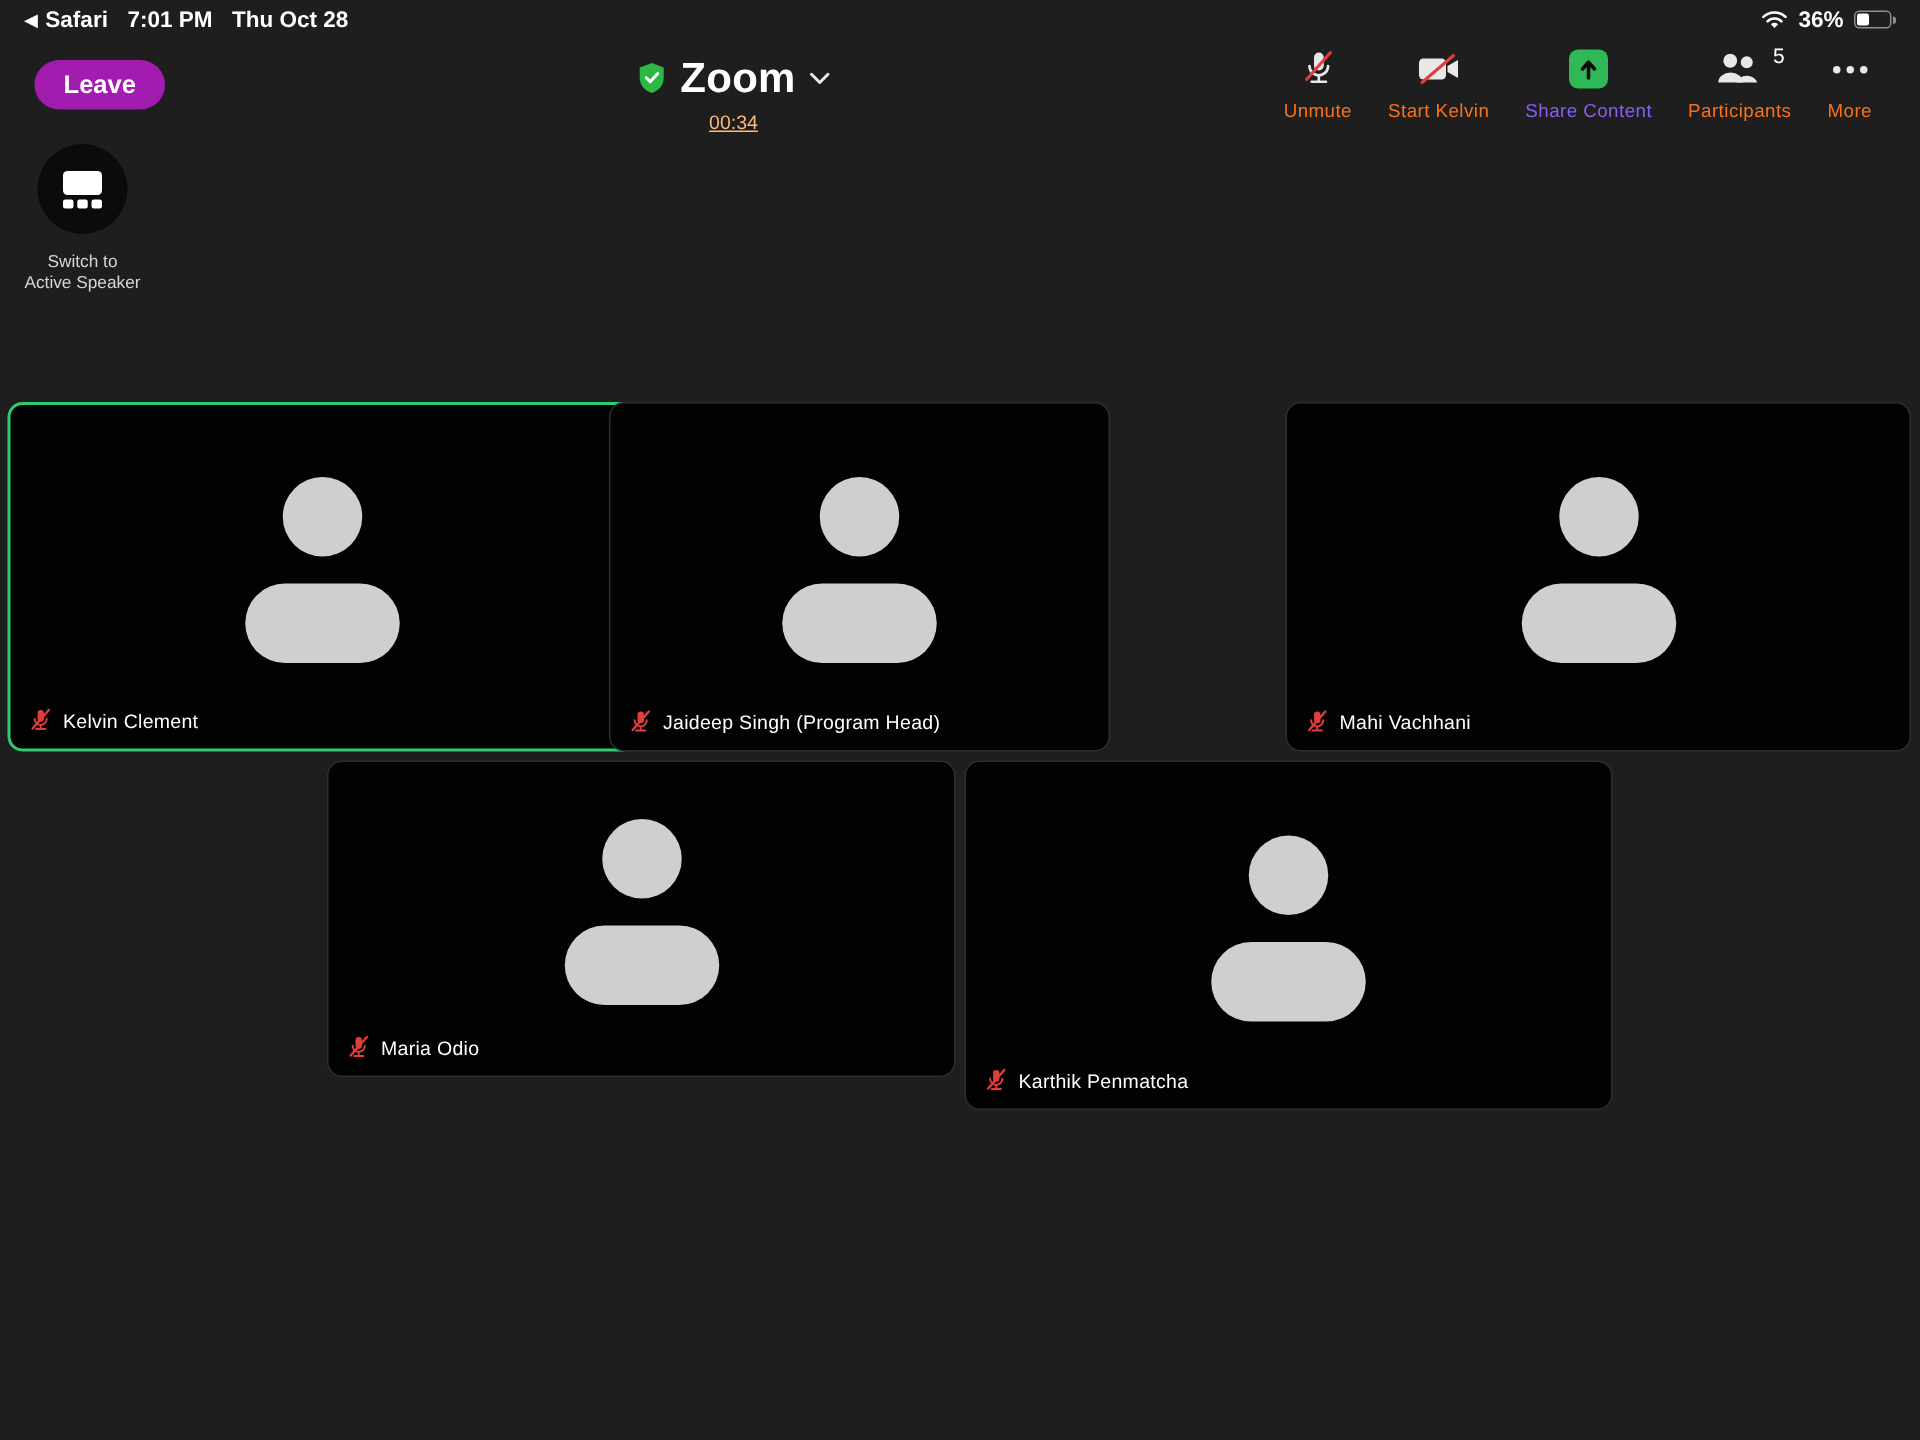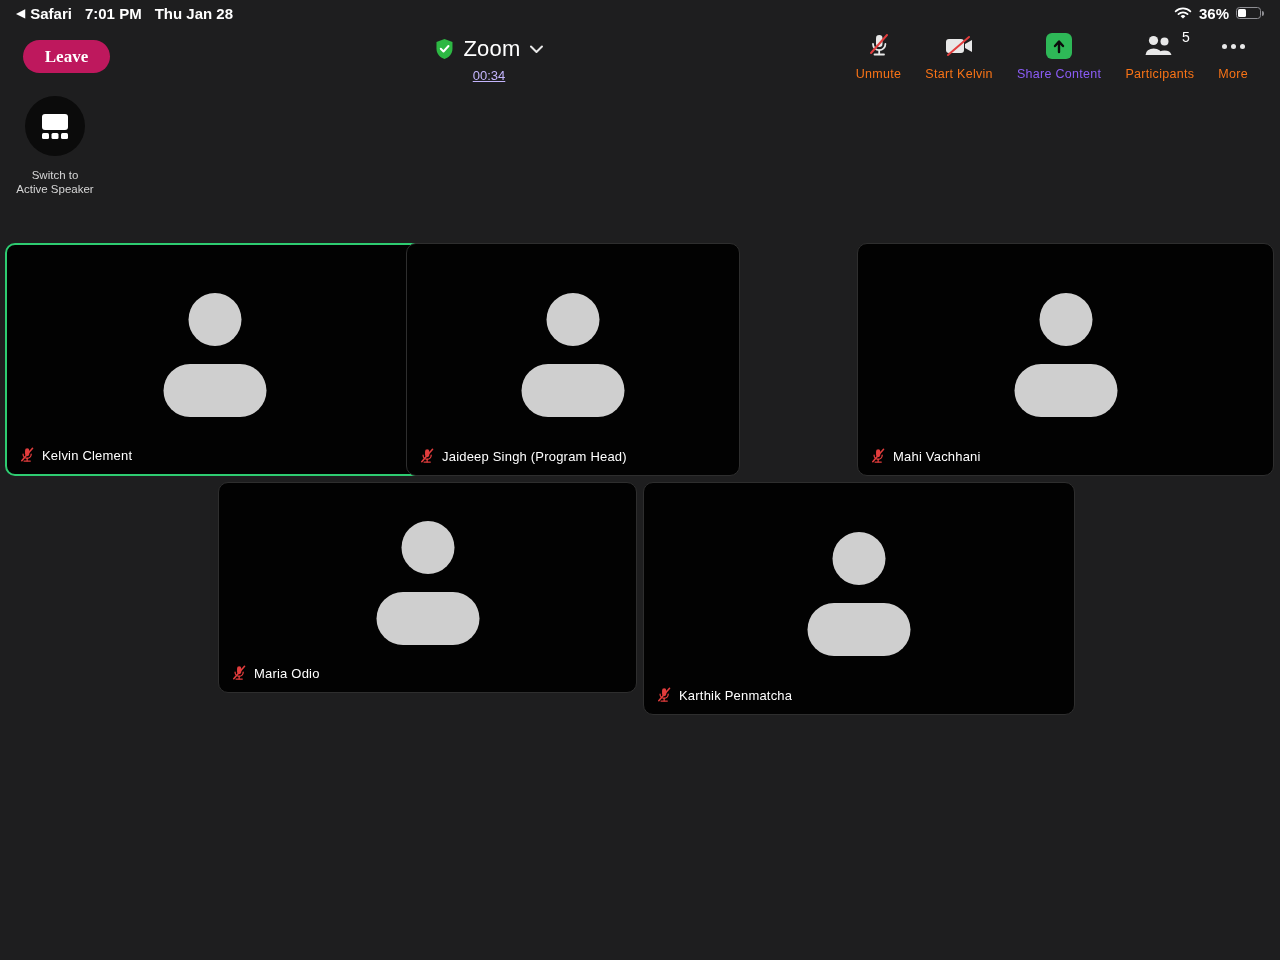--- a/index.html
+++ b/index.html
@@ -25,27 +25,27 @@
     position:relative; width:25px; height:12px;
     border:1px solid #8e8e93; border-radius:3.5px; display:flex; align-items:center; padding:1px;
   }
   .battery-fill { width:36%; height:100%; background:#fff; border-radius:1.5px; }
   .battery-nub { width:2px; height:5px; background:#8e8e93; border-radius:0 2px 2px 0; margin-left:1px; }
 
   
   .toolbar { position:absolute; top:26px; left:0; right:0; height:66px; }
   .leave-btn {
     position:absolute; left:23px; top:14px; width:87px; height:33px;
-    background:#be185d; border:none; border-radius:17px;
-    color:#fff; font-size:17px; font-weight:700; font-family:Liberation Serif, serif; cursor:pointer;
+    background:#a21caf; border:none; border-radius:17px;
+    color:#fff; font-size:17px; font-weight:700; font-family:Liberation Sans, sans-serif; cursor:pointer;
   }
   .title-wrap { position:absolute; left:489px; top:10px; transform:translateX(-50%); text-align:center; }
   .title-row { display:flex; align-items:center; gap:9px; justify-content:center; }
-  .meeting-title { font-size:22px; font-weight:400; letter-spacing:.2px; }
-  .timer { margin-top:6px; font-size:13px; color:#c4b5fd;text-decoration:underline; }
+  .meeting-title { font-size:28px; font-weight:700; letter-spacing:.2px; }
+  .timer { margin-top:6px; font-size:13px; color:#fdba74;text-decoration:underline; }
 
   .actions {
     position:absolute; right:32px; top:6px;
     display:flex; align-items:flex-end; gap:24px;
   }
   .action {
     display:flex; flex-direction:column; align-items:center; gap:7px; cursor:pointer;
   }
   .action-icon { height:28px; display:flex; align-items:center; justify-content:center; position:relative; }
   .action-label { font-size:12.5px; color:#f97316; white-space:nowrap; letter-spacing:.3px; }
@@ -67,20 +67,21 @@
   .switch-circle {
     width:60px; height:60px; border-radius:50%; background:#0b0b0b;
     margin:0 auto; display:flex; align-items:center; justify-content:center;
   }
   .switch-label { margin-top:12px; font-size:11.5px; color:#d6d6d6; line-height:1.25; }
 
   
   .tile {
     position:absolute; background:#020202; border-radius:10px;
     border:1px solid #2e2e2e;
+    margin-top:25px;
   }
   .tile.active { border:2px solid #2ecc71; }
   .tile1 { left:5px;   top:243px; width:420px; height:233px; }
   .tile2 { left:406px; top:243px; width:334px; height:233px; }
   .tile3 { left:857px; top:243px; width:417px; height:233px;padding-left:25px; }
   .tile4 { left:218px; top:482px; width:419px; height:211px; }
   .tile5 { left:643px; top:482px; width:432px; height:233px; }
 
   .avatar {
     position:absolute; left:50%; top:50%; transform:translate(-50%,-54%);
@@ -98,21 +99,21 @@
 </head>
 <body>
 
 <div class="status-bar">
   <div class="status-left">
     <div class="back-group">
       <span class="back-tri">◀</span>
       <span>Safari</span>
     </div>
     <span>7:01 PM</span>
-    <span>Thu Jan 28</span>
+    <span>Thu Oct 28</span>
   </div>
   <div class="status-right">
     <svg width="18" height="13" viewBox="0 0 18 13">
       <path d="M9 11.6 L6.6 9.2 a3.4 3.4 0 0 1 4.8 0 Z" fill="#fff"></path>
       <path d="M4.4 7.2 a6.6 6.6 0 0 1 9.2 0" stroke="#fff" stroke-width="1.7" fill="none" stroke-linecap="round"></path>
       <path d="M1.6 4.3 a10.6 10.6 0 0 1 14.8 0" stroke="#fff" stroke-width="1.7" fill="none" stroke-linecap="round"></path>
     </svg>
     <span>36%</span>
     <span style="display:flex;align-items:center;">
       <span class="battery">

